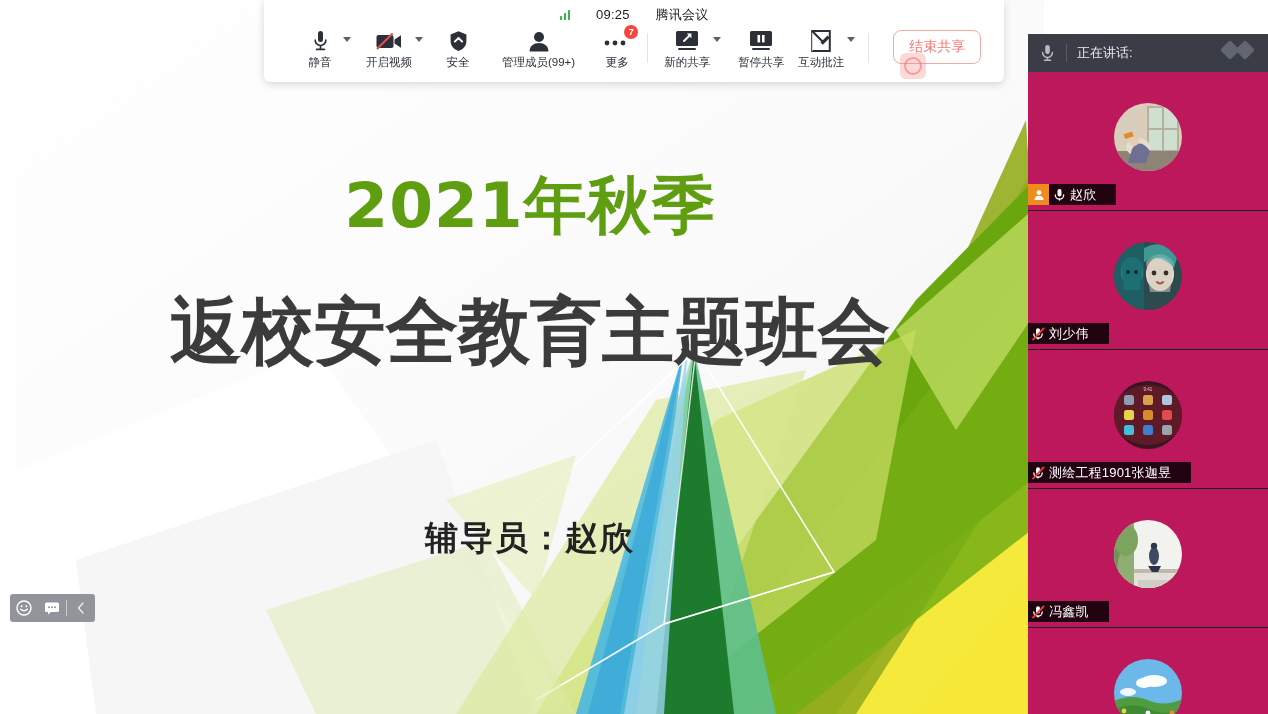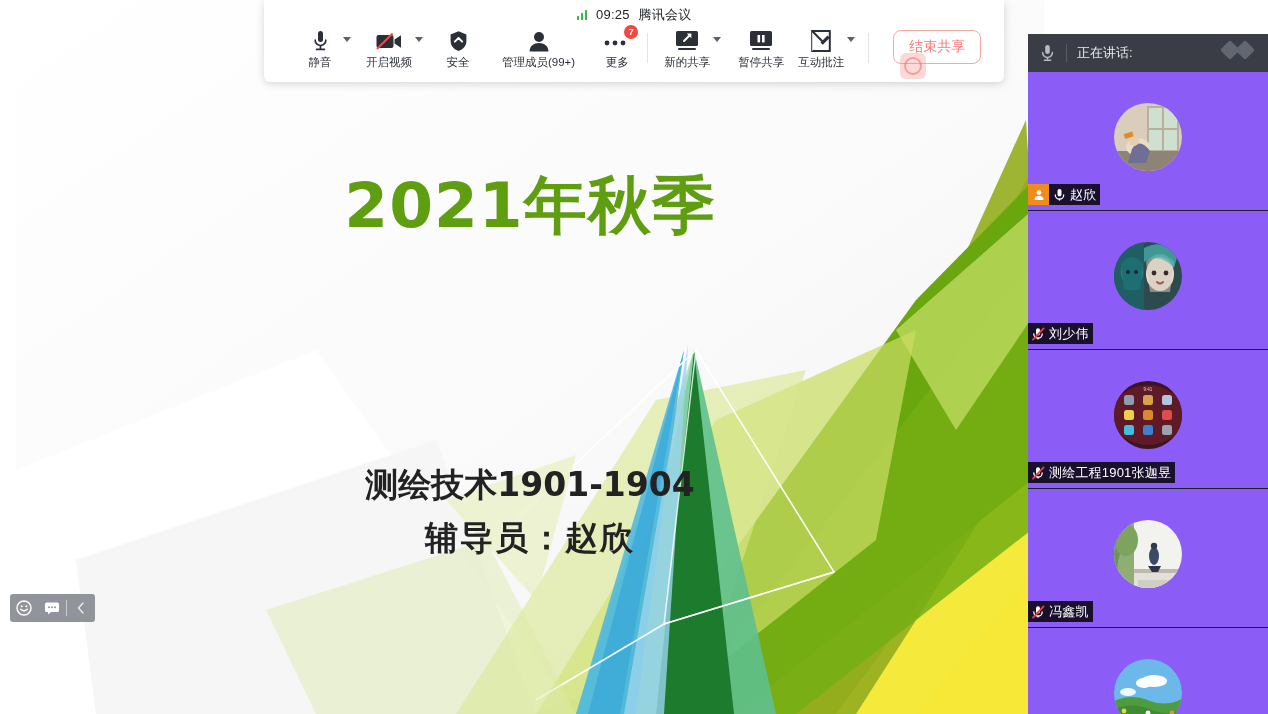--- a/index.html
+++ b/index.html
@@ -50,21 +50,21 @@
   
   #meeting-toolbar {
     position: absolute; left: 264px; top: 0; width: 740px; height: 82px;
     background: #ffffff;
     border-radius: 0 0 6px 6px;
     box-shadow: 0 2px 9px rgba(0,0,0,0.16);
     z-index: 40;
   }
   #toolbar-status {
     display: flex; align-items: center; justify-content: center;
-    gap: 9px; height: 25px; padding-top: 4px;
+    gap: 26px; height: 25px; padding-top: 4px;
     font-size: 12.5px; color: #20232b;
   }
   #signal-bars { display: inline-flex; align-items: flex-end; gap: 1.5px; height: 11px; }
   #signal-bars i { display: block; width: 2.5px; background: #3ab54a; border-radius: 0.5px; }
   #signal-bars i:nth-child(1){ height: 4px; }
   #signal-bars i:nth-child(2){ height: 7px; }
   #signal-bars i:nth-child(3){ height: 10px; }
   .status-txt { font-size: 13px; color: #1b1e24; letter-spacing: 0.2px; }
 
   #toolbar-buttons {
@@ -106,21 +106,21 @@
   }
   #click-cursor::after {
     content: ""; position: absolute; left: 4px; top: 4px;
     width: 14px; height: 14px; border: 2px solid rgba(236,110,110,0.55);
     border-radius: 50%;
   }
 
   
   #participant-panel {
     position: absolute; left: 1028px; top: 34px; width: 240px; height: 680px;
-    background: #8b5cf6; overflow: hidden; z-index: 30;
+    background: #be185d; overflow: hidden; z-index: 30;
   }
   #panel-header {
     height: 38px; display: flex; align-items: center;
     background: #3a3d45; position: relative;
   }
   #panel-header .mic-wrap { width: 38px; display: flex; justify-content: center; }
   #panel-divider { width: 1px; height: 18px; background: #595c66; }
   #speaking-label { font-size: 13px; color: #e8e9ec; margin-left: 10px; }
   #panel-logo {
     position: absolute; right: 16px; top: 9px;
@@ -135,21 +135,21 @@
     display: flex; align-items: center; justify-content: center;
   }
   .avatar {
     width: 68px; height: 68px; border-radius: 50%; overflow: hidden;
     position: relative; margin-top: -8px;
   }
   .avatar .av-inner { position: absolute; inset: 0; }
   .name-chip {
     position: absolute; left: 0; bottom: 5px;
     display: flex; align-items: center; height: 21px;
-    background: rgba(0,0,0,0.82); padding-right: 4px;
+    background: rgba(0,0,0,0.82); padding-right: 20px;
   }
   .host-badge {
     width: 21px; height: 21px; background: #f08b1d;
     display: flex; align-items: center; justify-content: center;
   }
   .mic-chip { width: 21px; display: flex; align-items: center; justify-content: center; }
   .name-txt { color: #fff; font-size: 13px; white-space: nowrap; letter-spacing: 0.2px; }
 
   
   #float-widget {
@@ -205,21 +205,21 @@
       <polygon points="668,350 604,714 572,714" fill="#39a8da" opacity="0.75"></polygon>
 
       <polyline points="500,520 680,350 818,572 648,624 520,700" fill="none" stroke="#ffffff" stroke-width="1.6" opacity="0.95"></polyline>
       <polyline points="680,350 648,624 818,572" fill="none" stroke="#ffffff" stroke-width="1.4" opacity="0.8"></polyline>
       <polygon points="430,500 560,455 520,600" fill="#e3efb2" opacity="0.55"></polygon>
       <polygon points="250,610 470,540 560,714 300,714" fill="#dce9a8" opacity="0.45"></polygon>
     </svg>
 
     <div class="slide-text-wrap">
       <div id="slide-title1">2021年秋季</div>
-      <div class="slide-sub" id="slide-sub2">测绘技术1901-1904</div>
+      <div id="slide-title2">返校安全教育主题班会</div>
       <div class="slide-sub" id="slide-sub3">辅导员：赵欣</div>
     </div>
   </div>
 
   <div id="float-widget">
     <div class="fw-btn">
       <svg width="16" height="16" viewBox="0 0 16 16">
         <circle cx="8" cy="8" r="7" fill="none" stroke="#ffffff" stroke-width="1.4"></circle>
         <circle cx="5.6" cy="6.2" r="1" fill="#ffffff"></circle>
         <circle cx="10.4" cy="6.2" r="1" fill="#ffffff"></circle>

